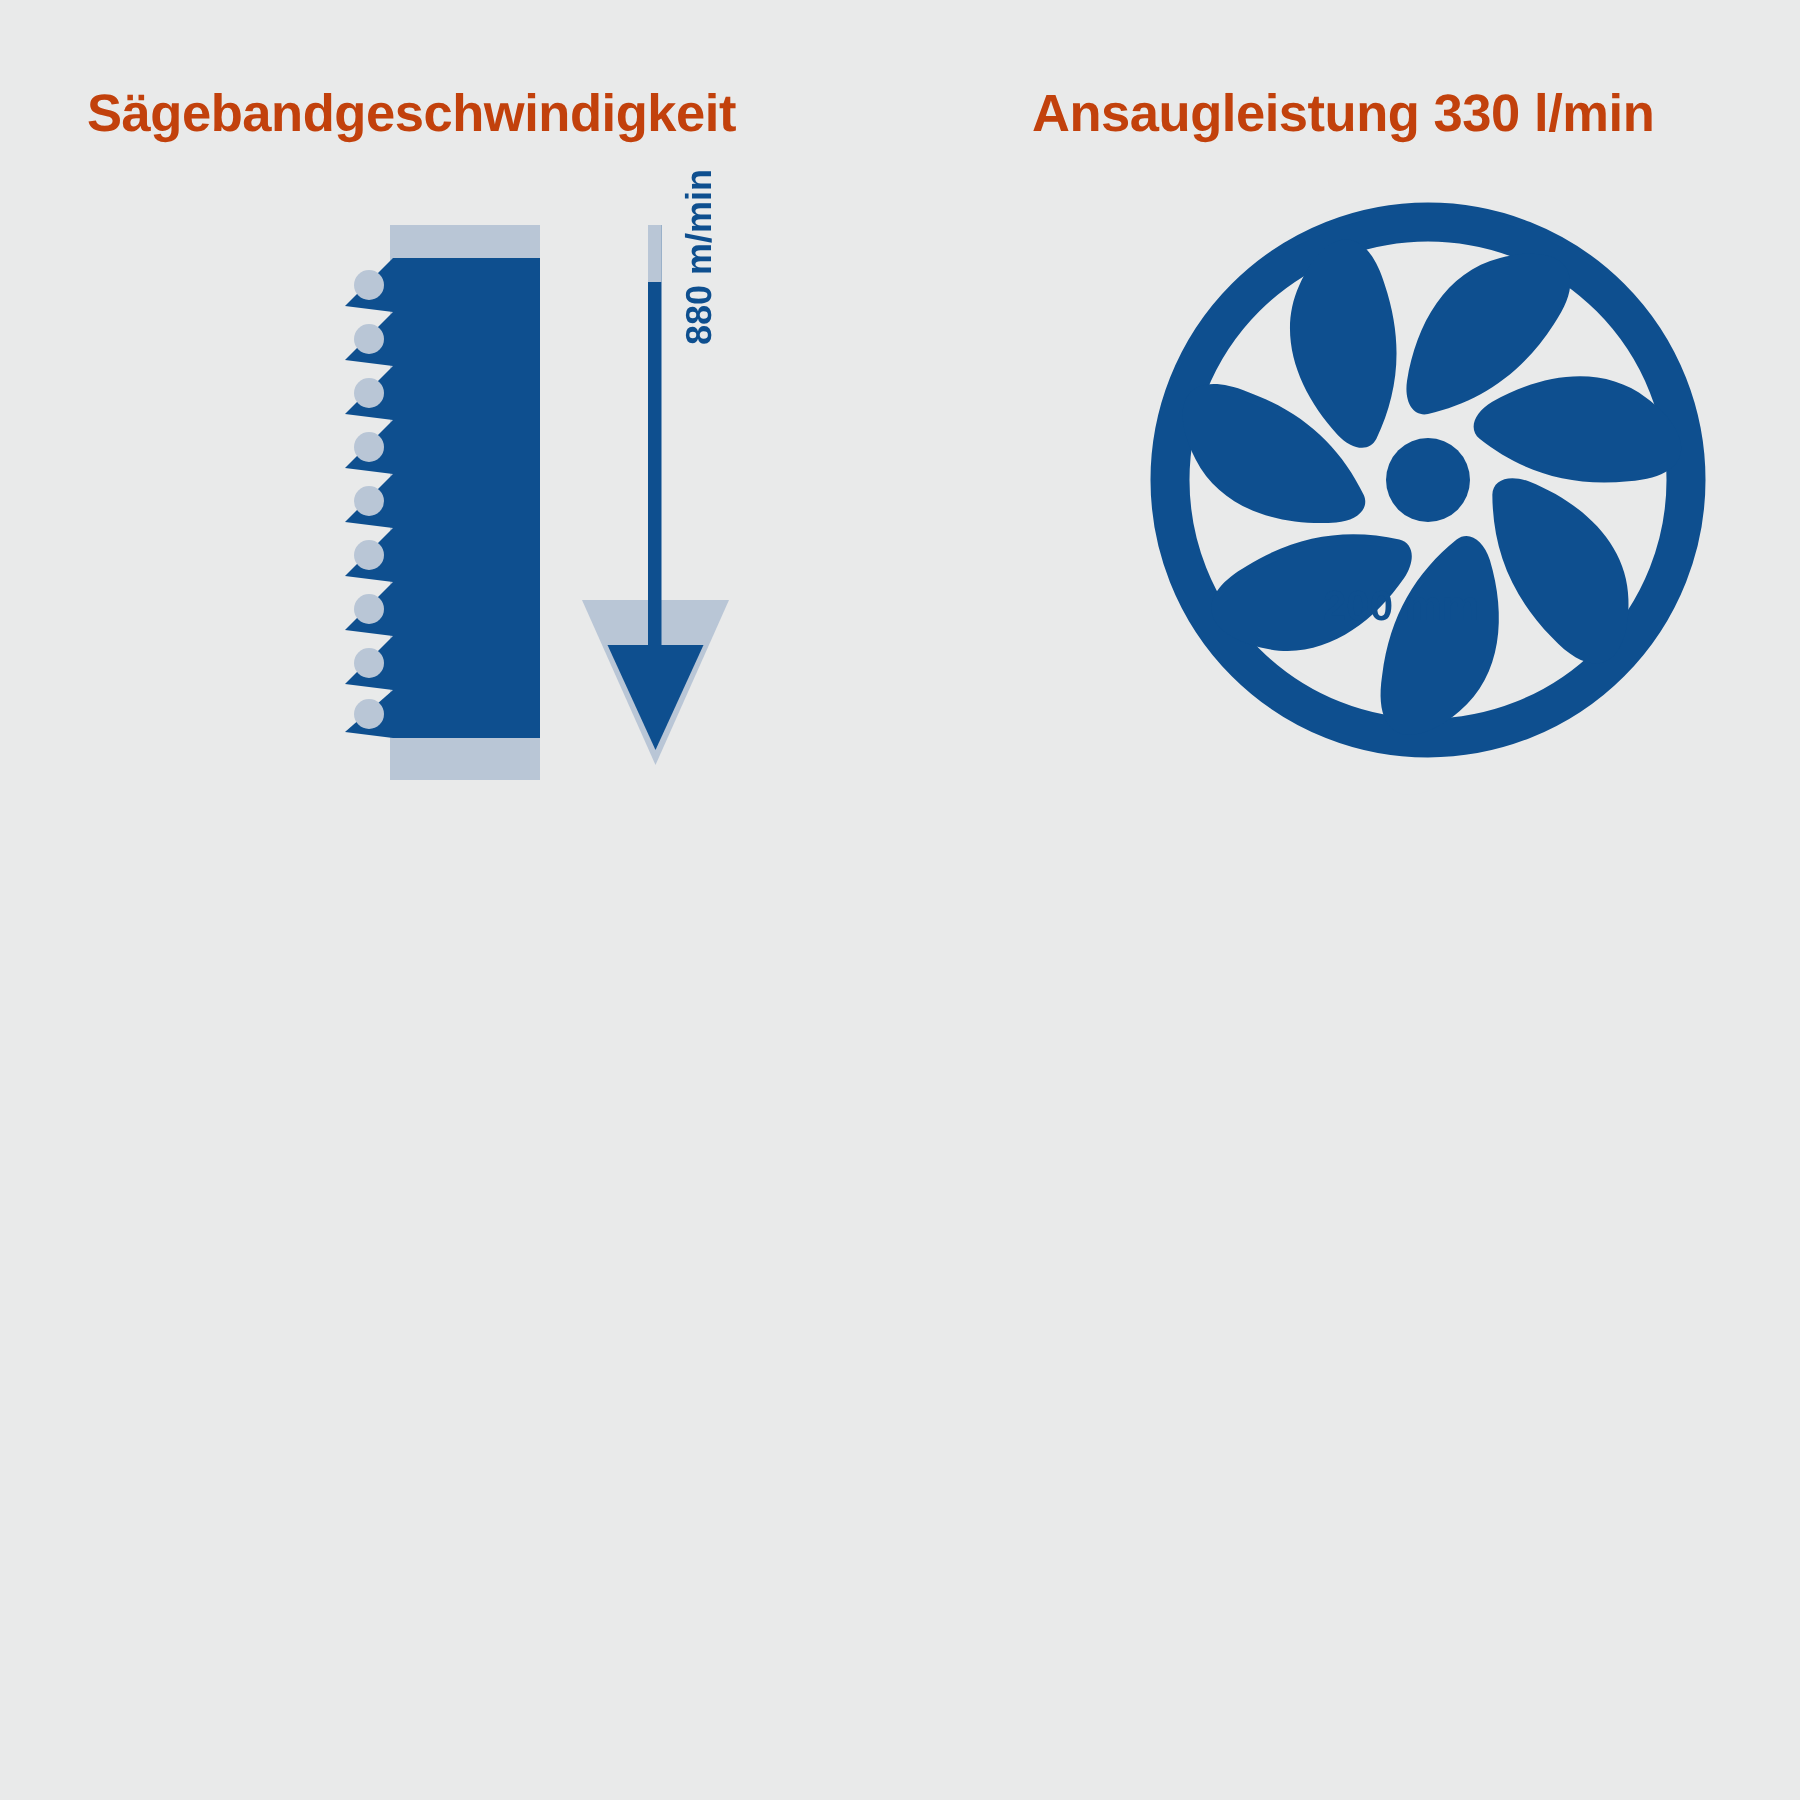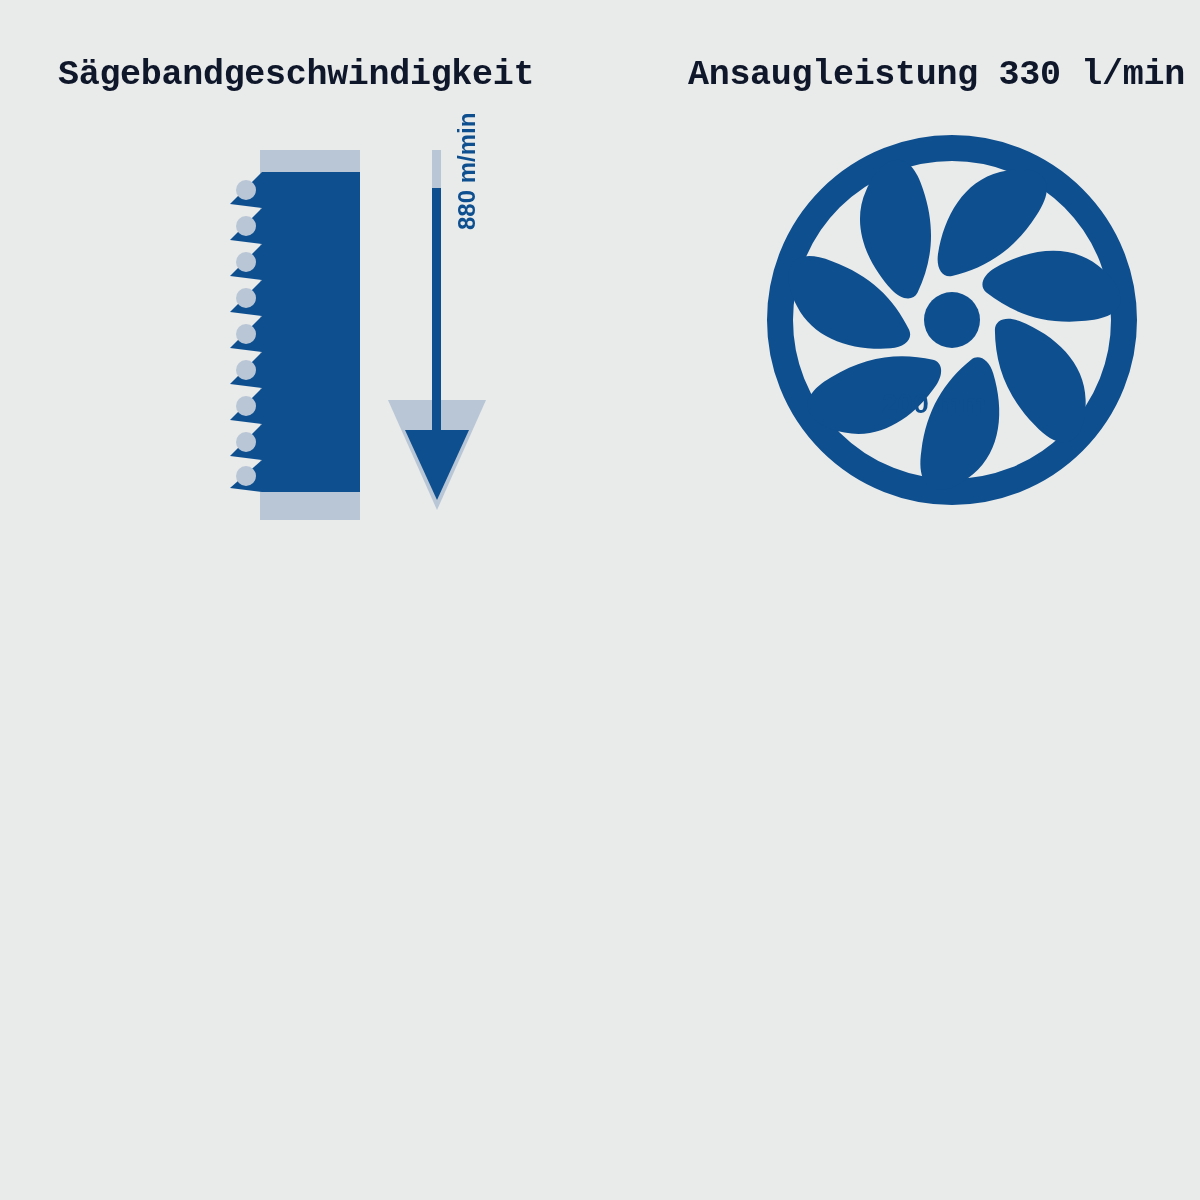--- a/index.html
+++ b/index.html
@@ -23,25 +23,24 @@
     position: absolute;
     top: 0;
   }
   #panel-saw-speed { left: 0; width: 620px; height: 600px; }
   #panel-suction  { left: 652px; width: 580px; height: 600px; }
 
   .panel-title {
     position: absolute;
     font-size: 35px;
     font-weight: bold;
-    color: #0f172a;
+    color: #c2410c;
     letter-spacing: -0.3px;
     white-space: nowrap;
     line-height: 1;
-    font-family: Liberation Mono, monospace;
   }
   #title-saw-speed { left: 58px; top: 58px; }
   #title-suction  { left: 36px; top: 58px; }
 
   .graphic {
     position: absolute;
   }
   #saw-graphic { left: 200px; top: 130px; width: 400px; height: 420px; }
   #fan-graphic { left: 100px; top: 120px; width: 400px; height: 440px; }
 

